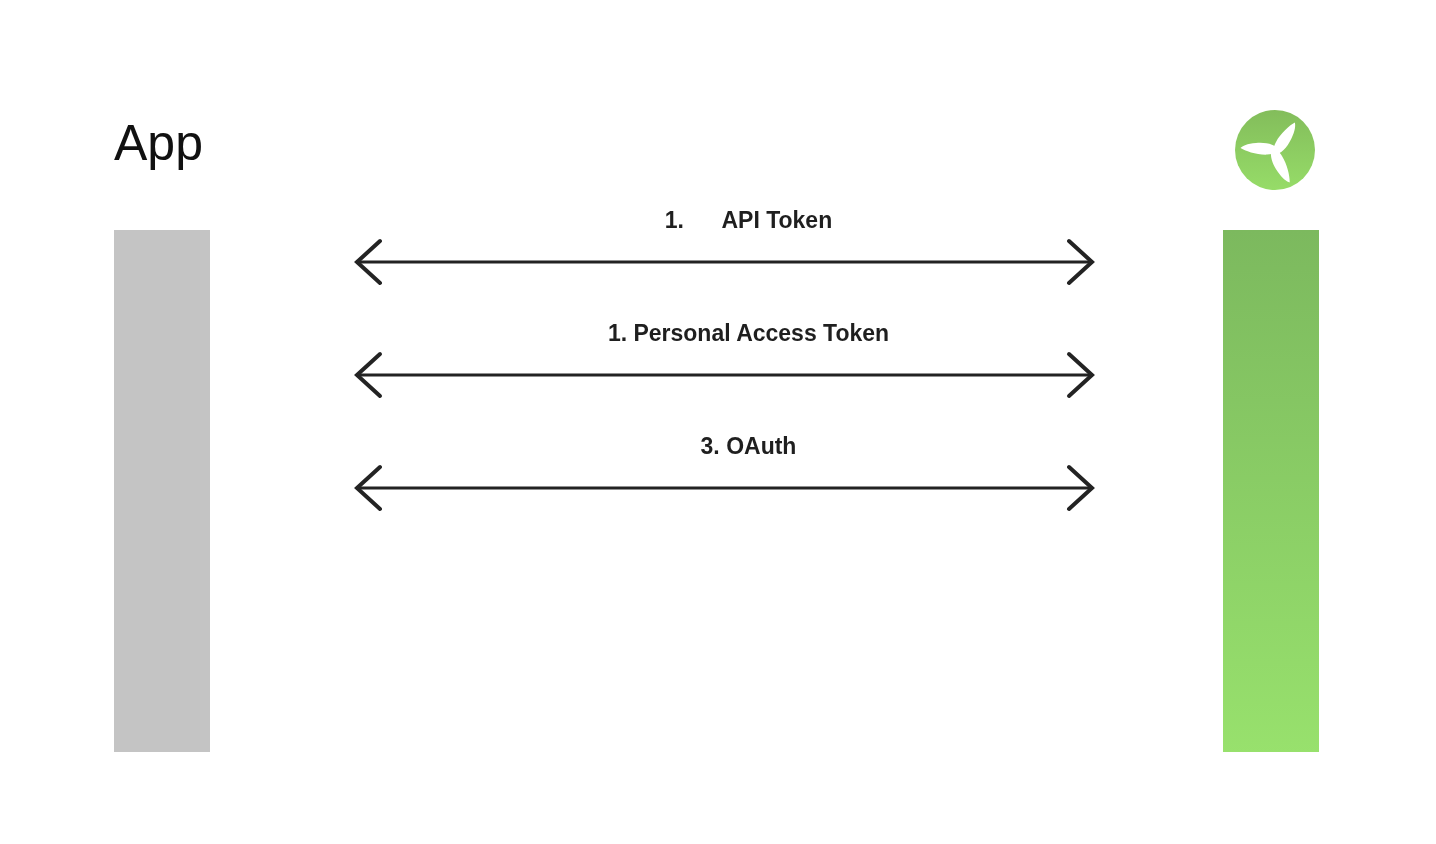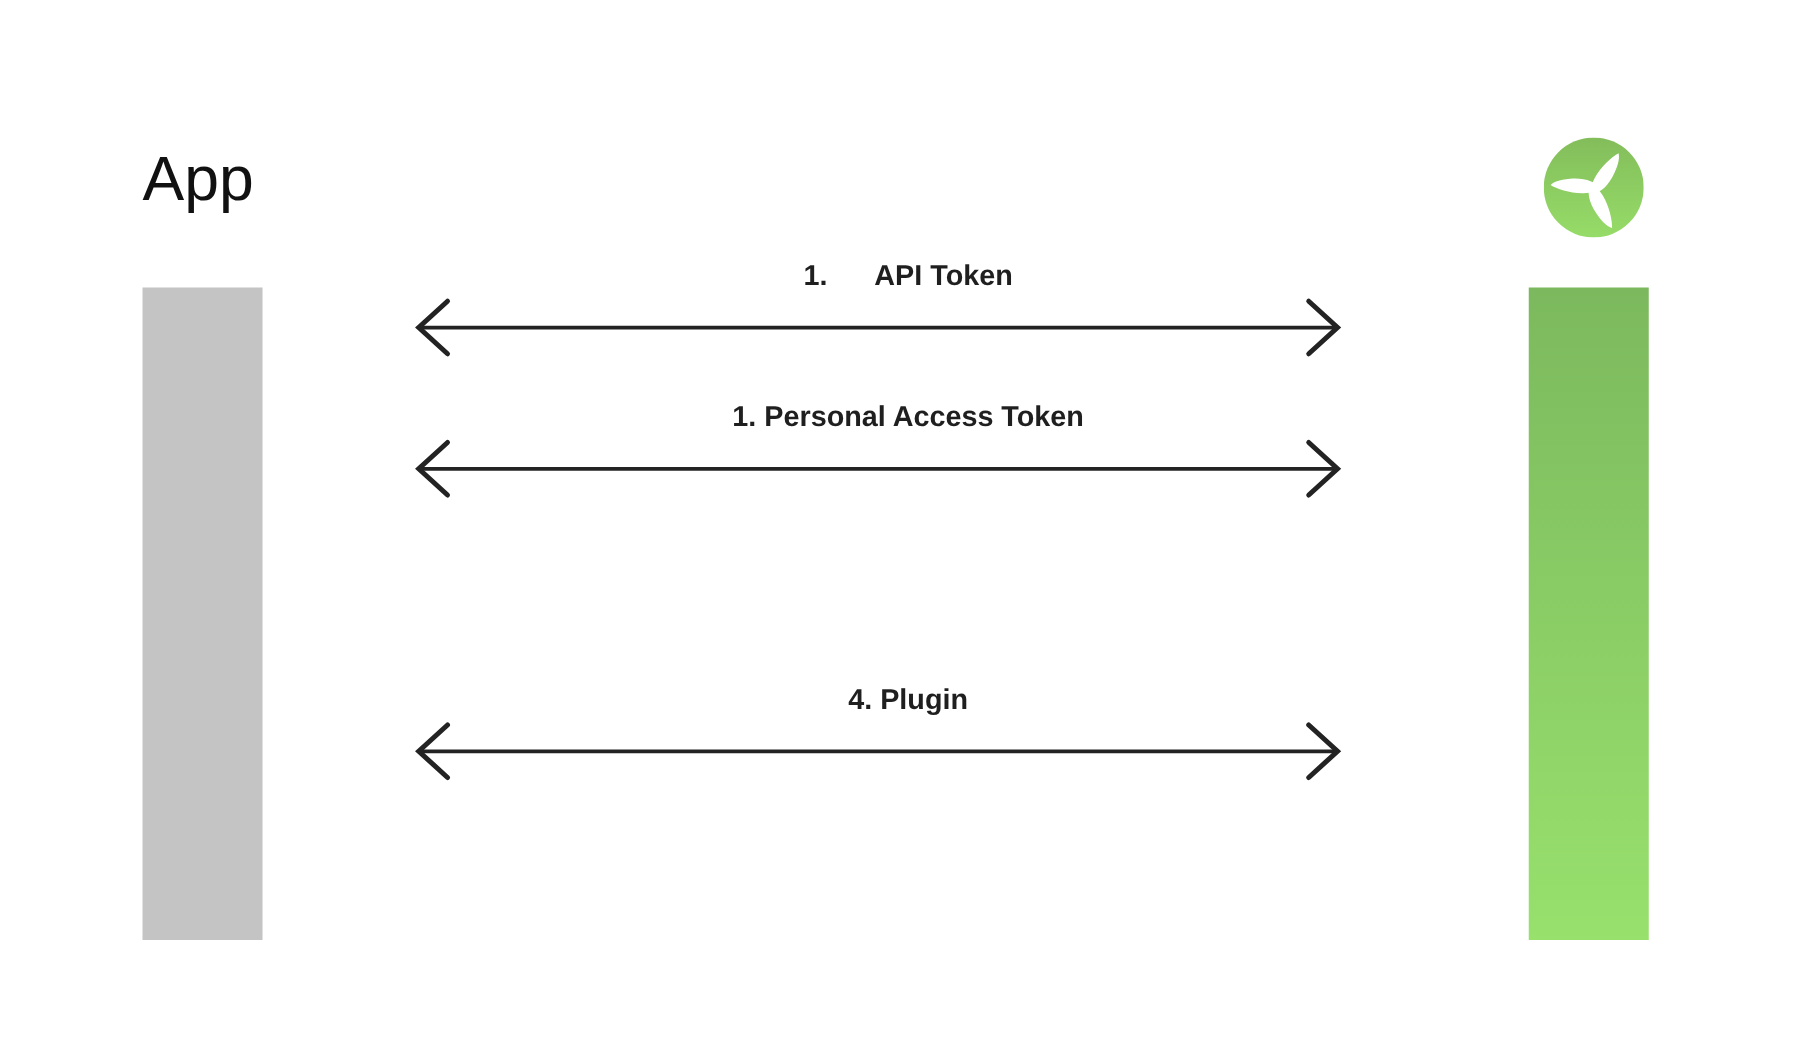--- a/index.html
+++ b/index.html
@@ -50,21 +50,21 @@
     background: var(--left-bar);
   }
   .lane-right {
     left: 1223px;
     width: 96px;
     height: 603px;
     background: linear-gradient(to bottom, var(--right-bar-top) 0%, var(--right-bar-bottom) 100%);
   }
   .conn {
     position: absolute;
-    left: 331px;
+    left: 353px;
     width: 743px;
     height: 48px;
     color: var(--arrow);
   }
   .conn-label {
     position: absolute;
     left: 24px;   
     width: 100%;
     bottom: 52px;
     text-align: center;
@@ -113,24 +113,24 @@
 
   <div class="conn" style="top:351px">
     <div class="conn-label">1. Personal Access Token</div>
     <svg class="conn-arrow" viewBox="0 0 743 48" xmlns="http://www.w3.org/2000/svg">
       <line x1="4" y1="24" x2="739" y2="24" stroke="currentColor" stroke-width="3"></line>
       <path d="M27 3 L4 24 L27 45" fill="none" stroke="currentColor" stroke-width="4" stroke-linecap="round"></path>
       <path d="M716 3 L739 24 L716 45" fill="none" stroke="currentColor" stroke-width="4" stroke-linecap="round"></path>
     </svg>
   </div>
 
-
-  <div class="conn" style="top:577px">
-    <div class="conn-label">4. Plugin</div>
+  <div class="conn" style="top:464px">
+    <div class="conn-label">3. OAuth</div>
     <svg class="conn-arrow" viewBox="0 0 743 48" xmlns="http://www.w3.org/2000/svg">
       <line x1="4" y1="24" x2="739" y2="24" stroke="currentColor" stroke-width="3"></line>
       <path d="M27 3 L4 24 L27 45" fill="none" stroke="currentColor" stroke-width="4" stroke-linecap="round"></path>
       <path d="M716 3 L739 24 L716 45" fill="none" stroke="currentColor" stroke-width="4" stroke-linecap="round"></path>
     </svg>
   </div>
 
 
+
 </div>
 
 </body></html>

